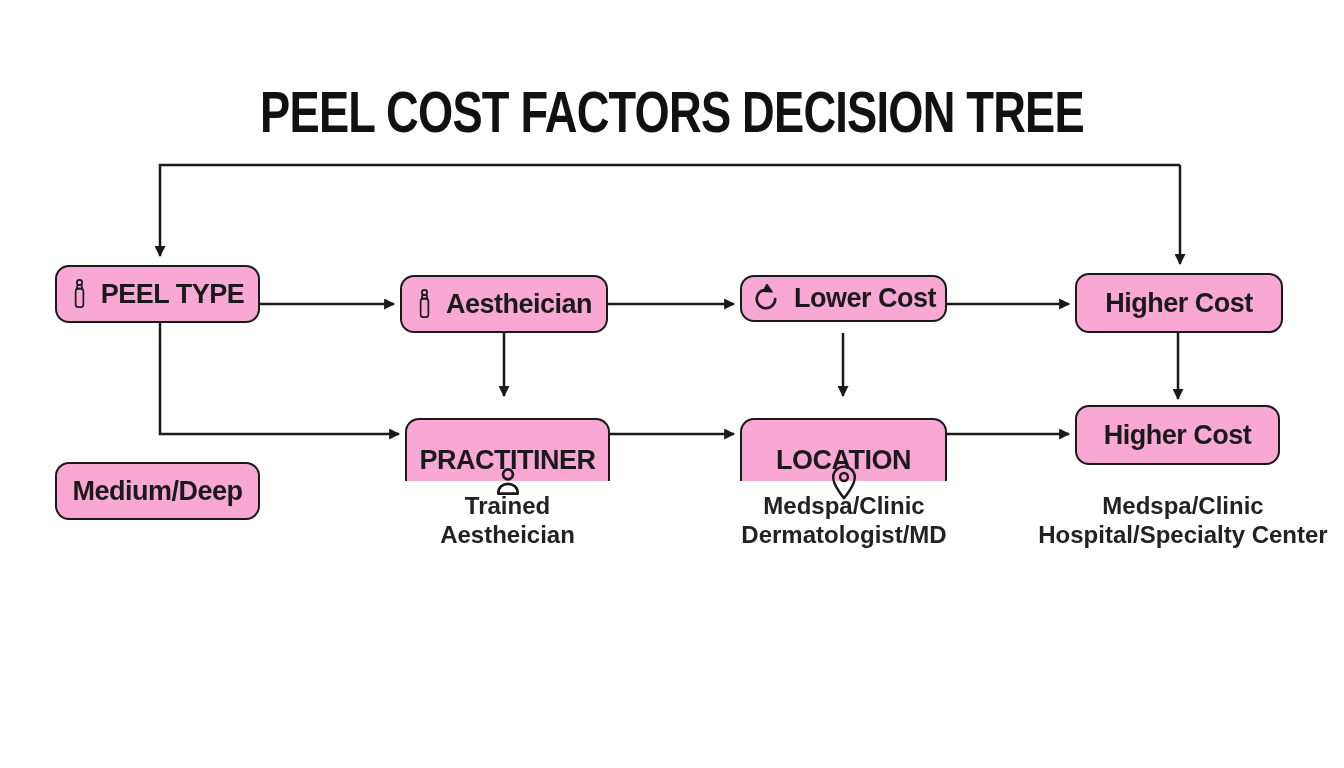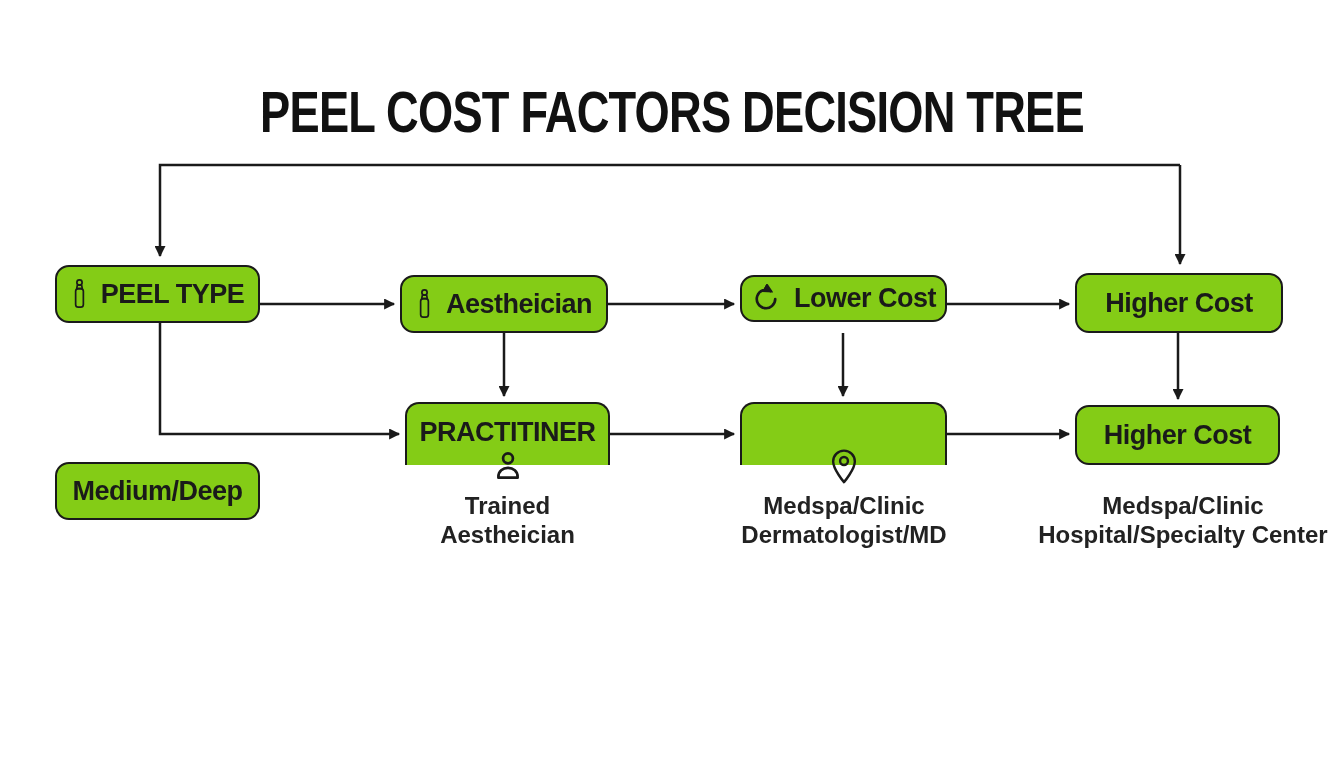--- a/index.html
+++ b/index.html
@@ -24,39 +24,40 @@
     transform:scaleX(0.78);
     transform-origin:50% 50%;
     white-space:nowrap;
   }
   .wires{position:absolute;left:0;top:0;width:1344px;height:768px;}
   .node{
     position:absolute;
     box-sizing:border-box;
     border:2.5px solid #1a1a1a;
     border-radius:14px;
-    background:#84cc16;
+    background:#f9a8d4;
     display:flex;
     align-items:center;
     justify-content:center;
     gap:13px;
   }
   .node .lbl{
     font-weight:700;
     font-size:27px;
     letter-spacing:-0.5px;
     white-space:nowrap;
   }
   .node.open{
     border-bottom:none;
     border-radius:14px 14px 0 0;
     flex-direction:column;
     justify-content:flex-start;
-    padding-top:13px;
+    padding-top:25px;
     gap:0;
+    margin-top:16px;
   }
   .hang{
     position:absolute;
     left:50%;
     transform:translateX(-50%);
     line-height:0;
   }
   .ic{line-height:0;display:inline-flex;}
   .note{
     position:absolute;
@@ -149,20 +150,21 @@
     <span class="lbl">PRACTITINER</span>
     <span class="hang" style="top:46px;">
       <svg width="32" height="32" viewBox="0 0 26 26" fill="none" stroke="#1a1a1a" stroke-width="2.2">
         <circle cx="13" cy="6.8" r="4"></circle>
         <path d="M5.2,22.5 v-0.7 c0,-4.6 3.5,-7.2 7.8,-7.2 s7.8,2.6 7.8,7.2 v0.7 z" stroke-linejoin="round"></path>
       </svg>
     </span>
   </div>
 
   <div class="node open n-loc">
+    <span class="lbl">LOCATION</span>
     <span class="hang" style="top:44px;">
       <svg width="30" height="44" viewBox="0 0 26 38" fill="none" stroke="#1a1a1a" stroke-width="2.1">
         <path d="M13,2.2 C7.6,2.2 3.6,6.4 3.6,11.6 C3.6,18.4 13,29.5 13,29.5 C13,29.5 22.4,18.4 22.4,11.6 C22.4,6.4 18.4,2.2 13,2.2 Z" stroke-linejoin="round"></path>
         <circle cx="13" cy="11.2" r="3.4"></circle>
       </svg>
     </span>
   </div>
 
   <div class="node n-hcb">
     <span class="lbl">Higher Cost</span>

